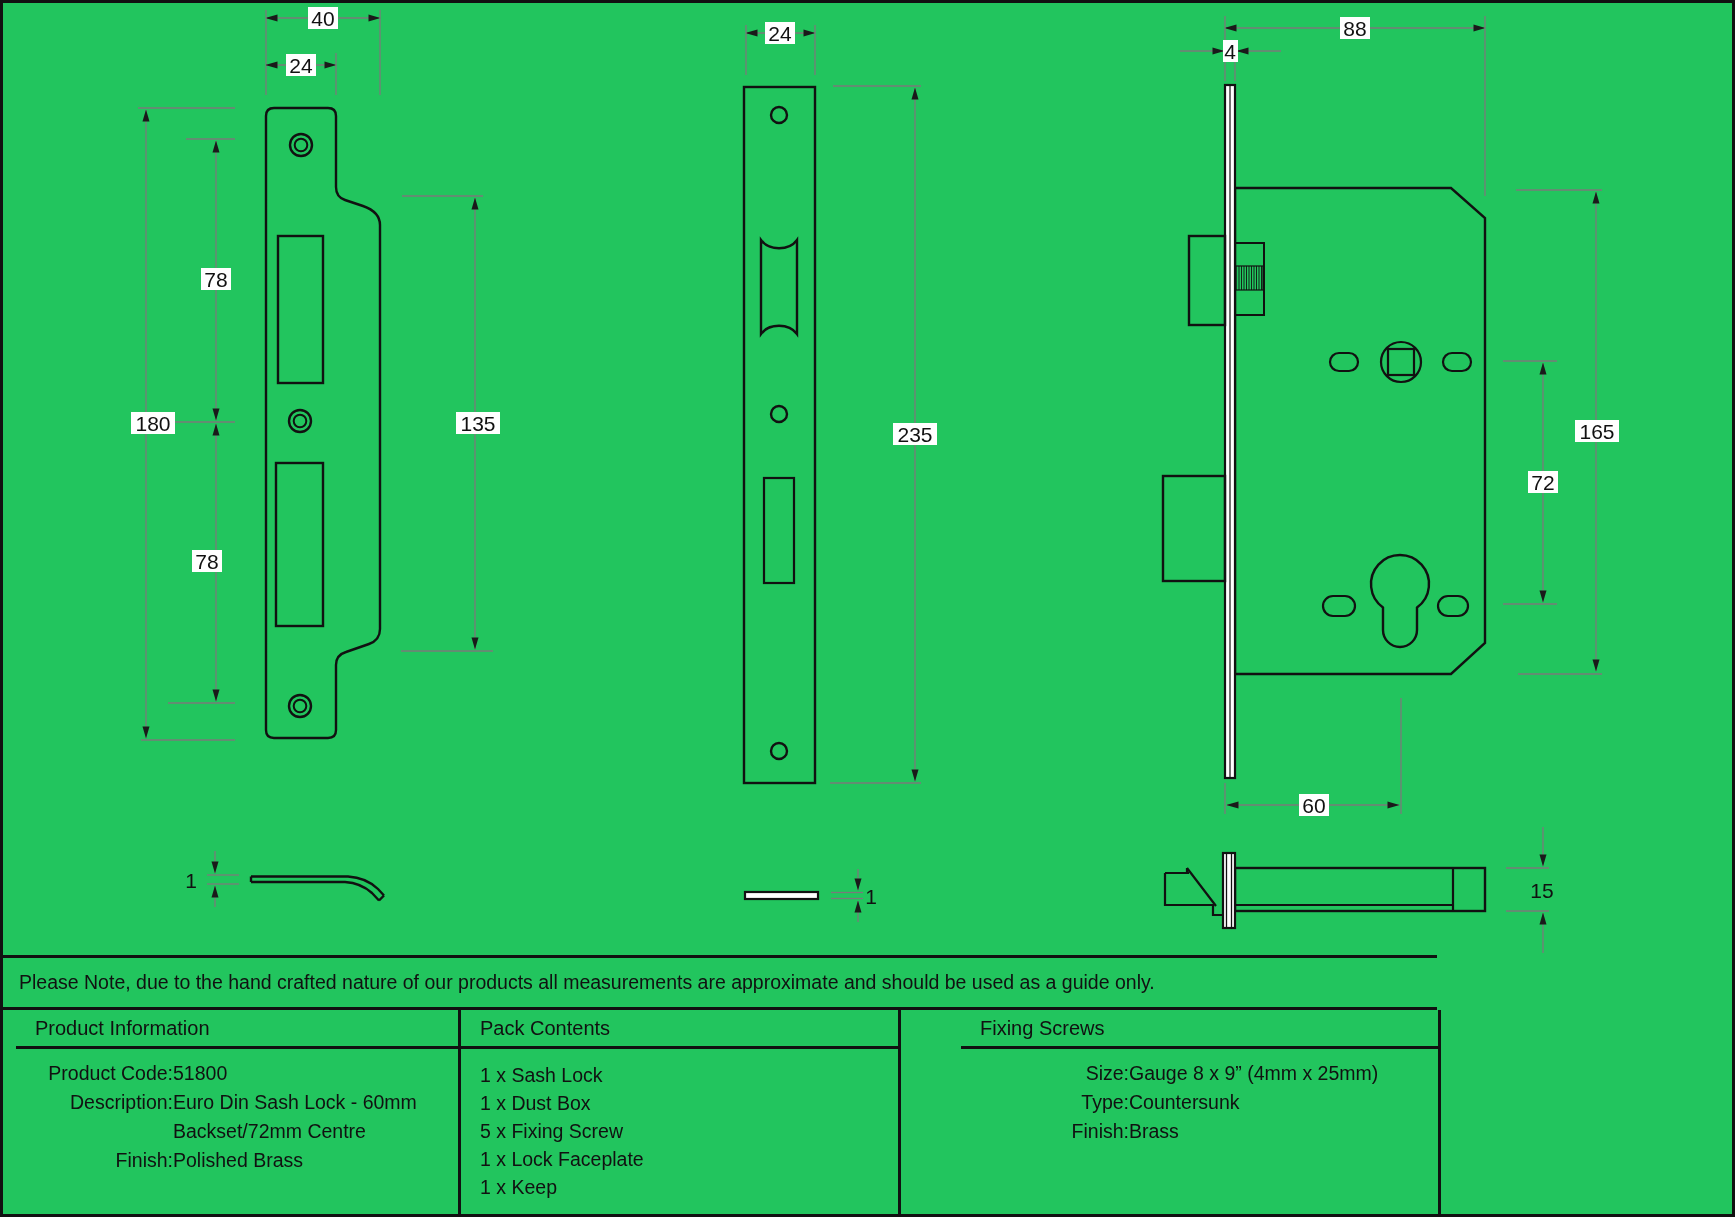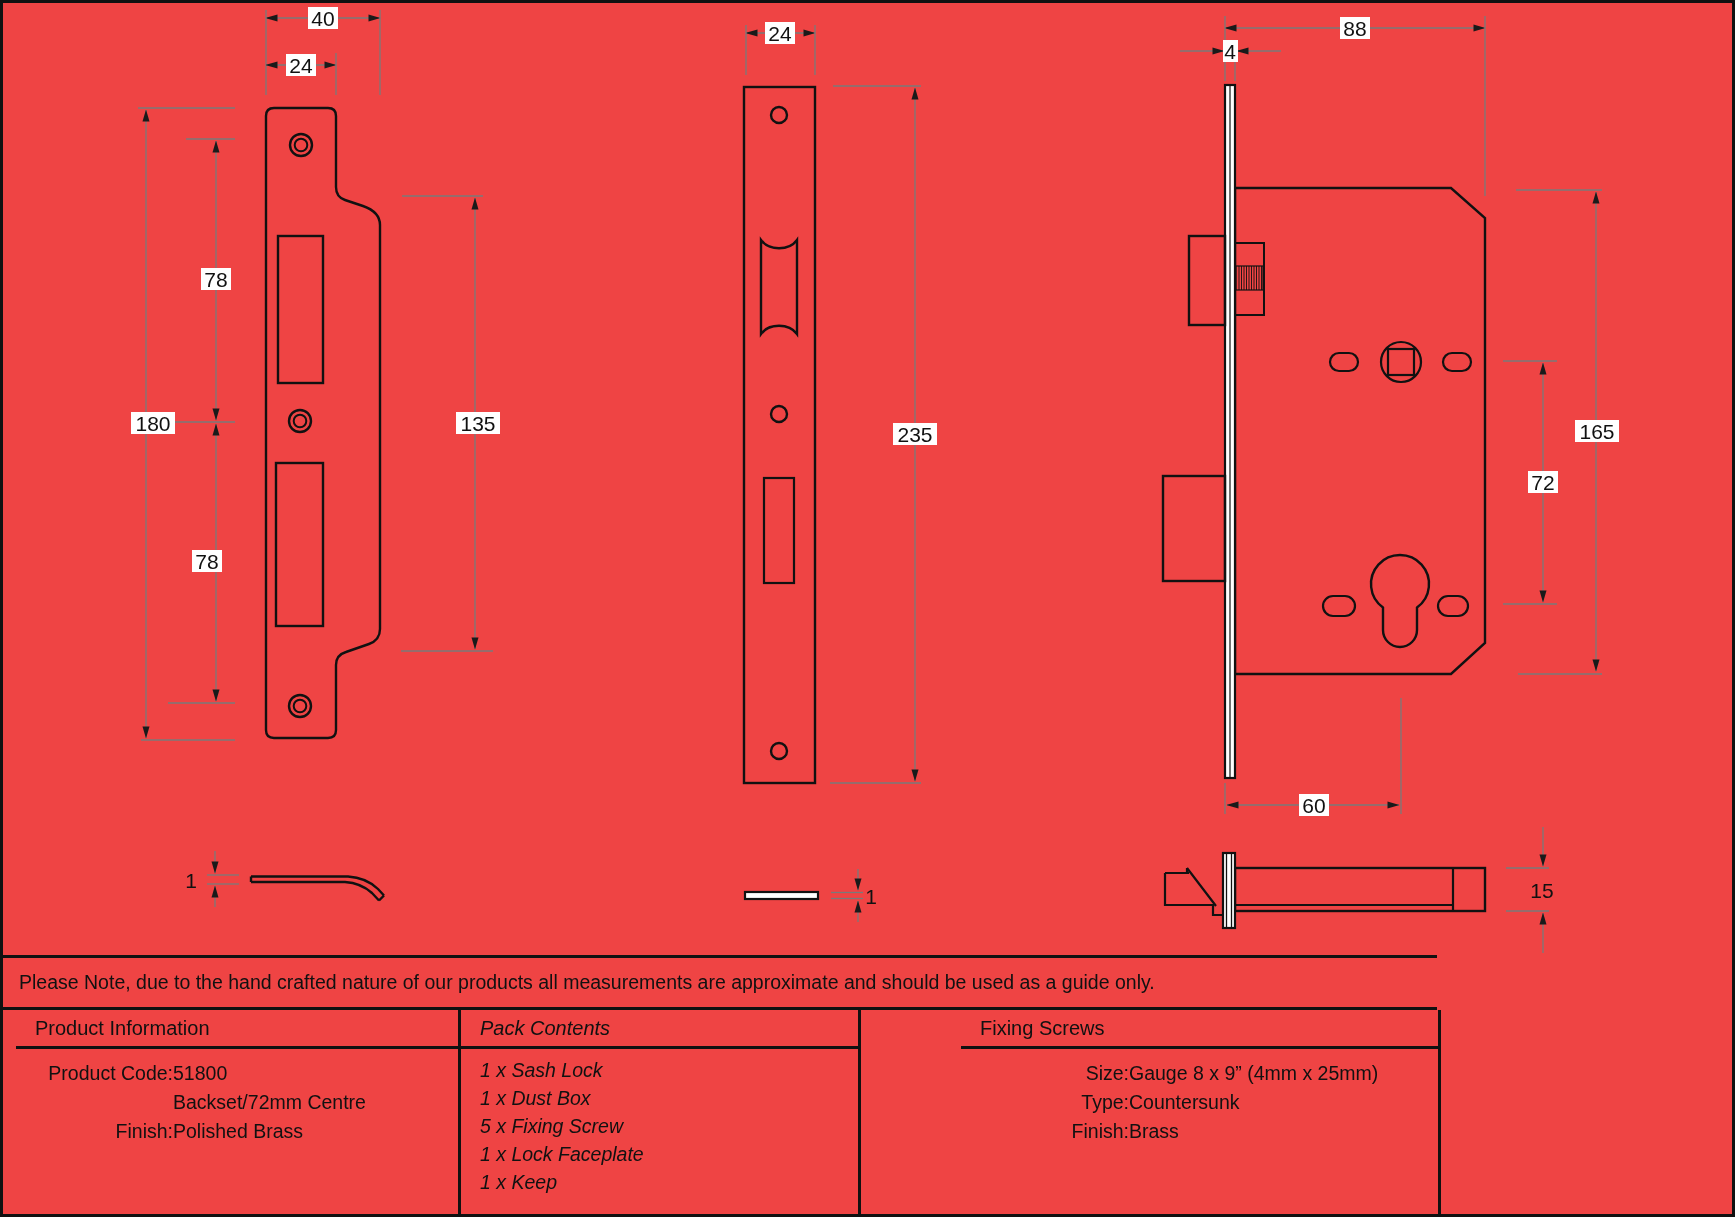--- a/index.html
+++ b/index.html
@@ -1,42 +1,42 @@
 <!DOCTYPE html>
 <html><head>
 <meta charset="utf-8">
 <style>
   html,body{margin:0;padding:0;background:#e8e8e8;}
   .page{
-    position:relative;width:1735px;height:1217px;background:#ef4444;
+    position:relative;width:1735px;height:1217px;background:#22c55e;
     border:3px solid #111;box-sizing:border-box;overflow:hidden;
     font-family:"Liberation Sans",sans-serif;color:#111;
   }
   svg text{font-family:"Liberation Sans",sans-serif;fill:#111;}
   .note-row{
     position:absolute;left:0;top:952px;width:1434px;height:55px;
     border-top:3px solid #111;border-bottom:3px solid #111;box-sizing:border-box;
     display:flex;align-items:center;padding-left:16px;font-size:19.5px;
   }
   .info-table{position:absolute;left:13px;top:1007px;width:1729px;height:204px;}
   .col{position:absolute;top:0;height:204px;box-sizing:border-box;}
   .col-borders{border-right:3px solid #111;}
   .col1{left:0;width:445px;}
-  .col2{left:445px;width:400px;font-style:italic;}
+  .col2{left:445px;width:440px;}
   .col3{left:945px;width:480px;}
   .col4{left:1425px;width:304px;}
   .col-header{
     height:39px;border-bottom:3px solid #111;box-sizing:border-box;
     display:flex;align-items:center;padding-left:19px;font-size:20px;
   }
   .col-body{padding:10px 0 0 19px;font-size:19.5px;}
   .kv-row{display:flex;height:29px;align-items:center;text-align:right;}
   .kv-label{width:138px;flex:none;}
   .col3 .kv-label{width:149px;}
-  .list-row{height:28px;display:flex;align-items:flex-start;}
+  .list-row{height:28px;display:flex;align-items:flex-end;}
   .logo{position:relative;width:100%;height:100%;}
   .logo-anvil{position:absolute;left:47px;top:58px;}
   .logo-fromthe{position:absolute;left:132px;top:62px;font-family:"Liberation Serif",serif;font-size:22px;}
   .logo-diamond{position:absolute;left:217px;top:66px;font-size:15px;}
   .logo-nvil{position:absolute;left:114px;top:74px;font-family:"Liberation Serif",serif;font-size:76px;line-height:76px;}
   .logo-reg{position:absolute;left:261px;top:55px;font-family:"Liberation Serif",serif;font-size:15px;}
 </style>
 </head>
 <body>
 
@@ -233,20 +233,24 @@
     <div class="col col1 col-borders">
       <div class="col-header">
         <span>Product Information</span>
       </div>
       <div class="col-body">
         <div class="kv-row">
           <span class="kv-label">Product Code:</span>
           <span>51800</span>
         </div>
         <div class="kv-row">
+          <span class="kv-label">Description:</span>
+          <span>Euro Din Sash Lock - 60mm</span>
+        </div>
+        <div class="kv-row">
           <span class="kv-label"></span>
           <span>Backset/72mm Centre</span>
         </div>
         <div class="kv-row">
           <span class="kv-label">Finish:</span>
           <span>Polished Brass</span>
         </div>
       </div>
     </div>
 

